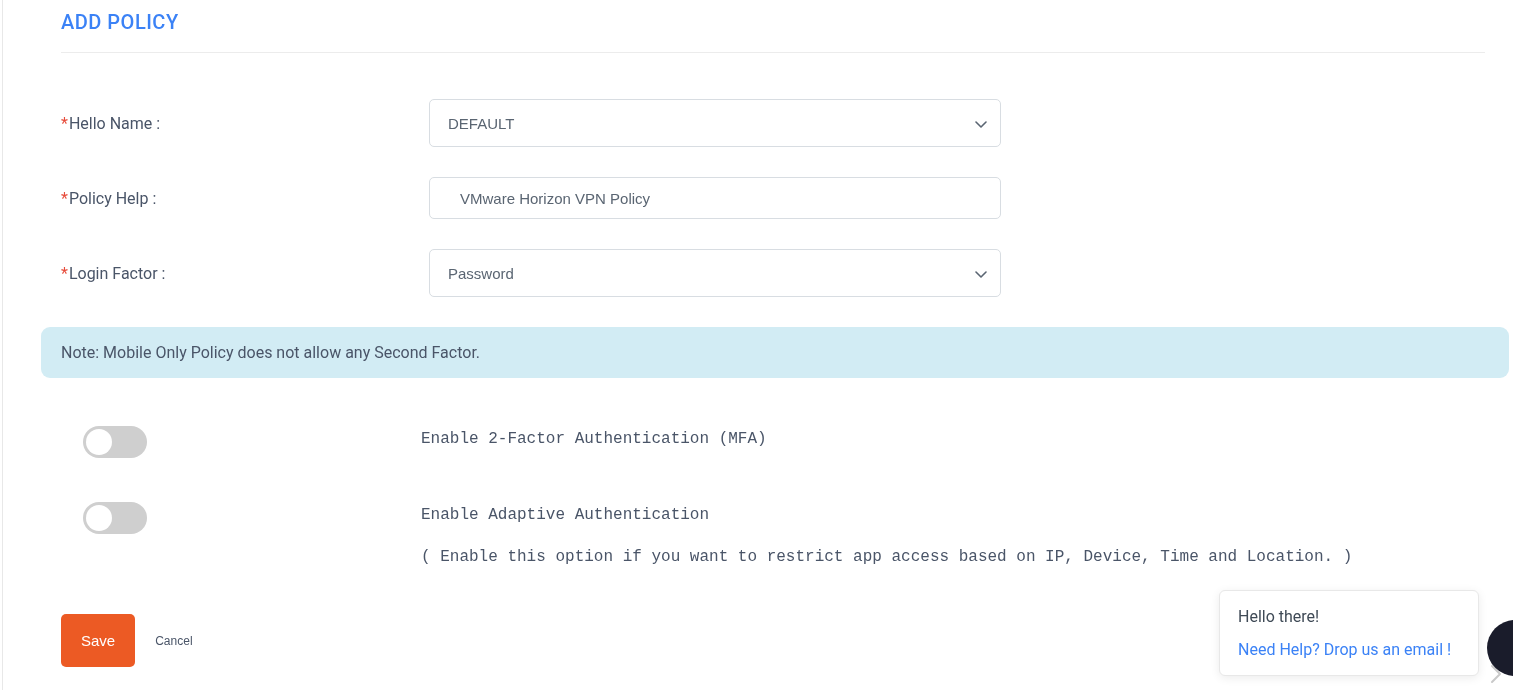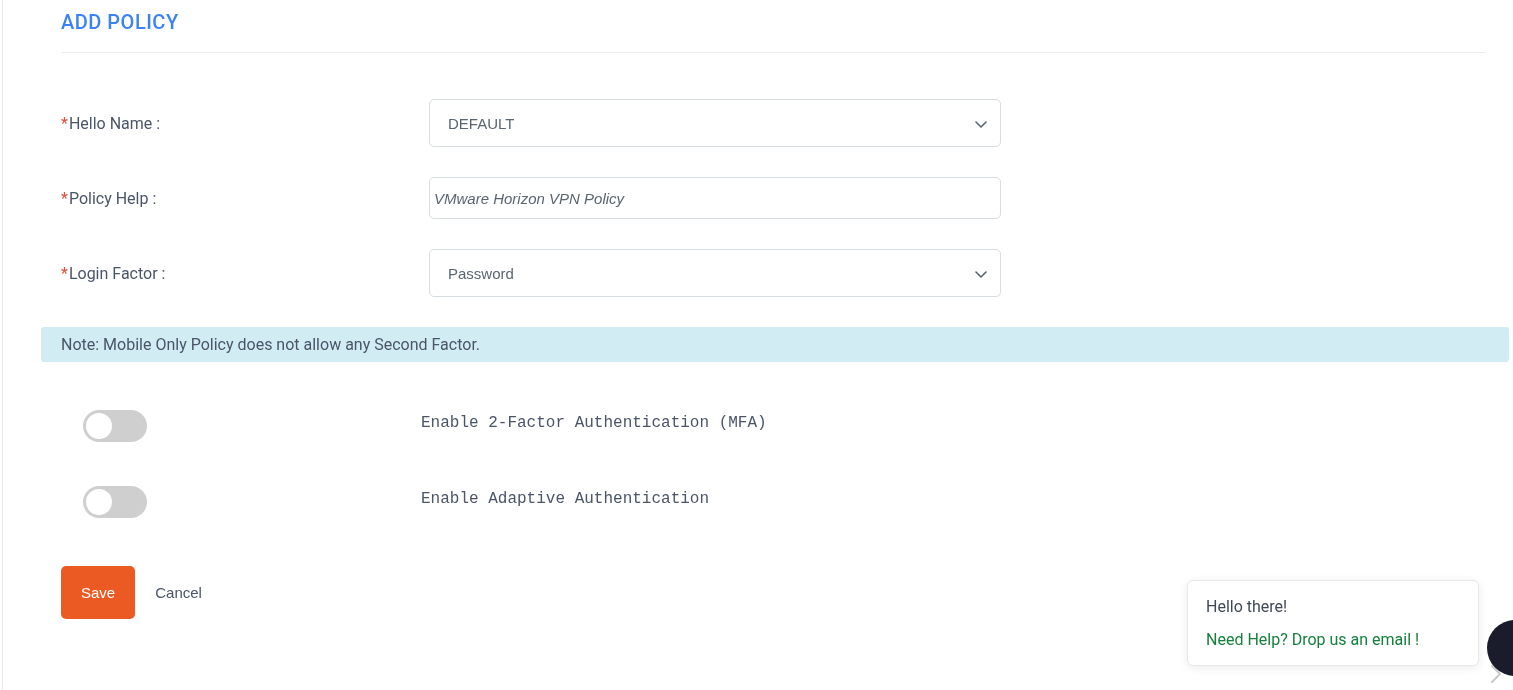--- a/index.html
+++ b/index.html
@@ -73,34 +73,33 @@
       position: absolute;
       right: 14px;
       top: 50%;
       transform: translateY(-50%);
       pointer-events: none;
       color: #5a6572;
     }
     input.form-control {
       width: 572px;
       height: 42px;
-      padding: 8px 4px;
+      padding: 8px 30px;
       border: 1px solid #d8dde2;
       border-radius: 5px;
       font-size: 15px;
       color: #5a6572;
       background: #fff;
-      font-style: italic;
     }
     .info-banner {
       background: #d2ecf4;
-      padding: 8px 20px;
+      padding: 16px 20px;
       margin-left: -20px;
       margin-right: 4px;
-      border-radius: 3px;
+      border-radius: 9px;
       font-size: 16px;
       color: #4a5568;
       margin-top: 28px;
       margin-bottom: 48px;
     }
     .toggle-row {
       display: flex;
       align-items: flex-start;
       margin-bottom: 44px;
       font-family: Liberation Mono, monospace;
@@ -153,43 +152,43 @@
       border: none;
       padding: 18px 20px;
       border-radius: 5px;
       font-size: 15px;
       cursor: pointer;
     }
     .btn-cancel {
       background: none;
       border: none;
       color: #4a5568;
-      font-size: 15px;
+      font-size: 12px;
       cursor: pointer;
     }
     .help-bubble {
       position: absolute;
       right: 34px;
-      bottom: 24px;
-      width: 292px;
+      bottom: 14px;
+      width: 260px;
       background: #fff;
       border: 1px solid #e8e8e8;
       border-radius: 6px;
       box-shadow: 0 2px 10px rgba(0,0,0,0.08);
       padding: 16px 18px;
       z-index: 10;
     }
     .help-line1 {
       font-size: 16px;
       color: #3f4a56;
       margin-bottom: 14px;
     }
     .help-line2 {
       font-size: 16px;
-      color: #15803d;
+      color: #3b82f6;
     }
     .chat-circle {
       position: absolute;
       right: -2px;
       bottom: 14px;
       width: 28px;
       height: 56px;
       background: #1a1c2b;
       border-top-left-radius: 56px;
       border-bottom-left-radius: 56px;
@@ -268,20 +267,21 @@
   </div>
 
   <div class="toggle-row second">
     <div class="toggle-cell">
       <div class="toggle">
         <div class="toggle-knob"></div>
       </div>
     </div>
     <div class="toggle-label-cell">
       <div>Enable Adaptive Authentication</div>
+      <div class="toggle-sublabel">( Enable this option if you want to restrict app access based on IP, Device, Time and Location. )</div>
     </div>
   </div>
 
   <div class="actions">
     <button class="btn-save">Save</button>
     <button class="btn-cancel">Cancel</button>
   </div>
 
 </div>
 

